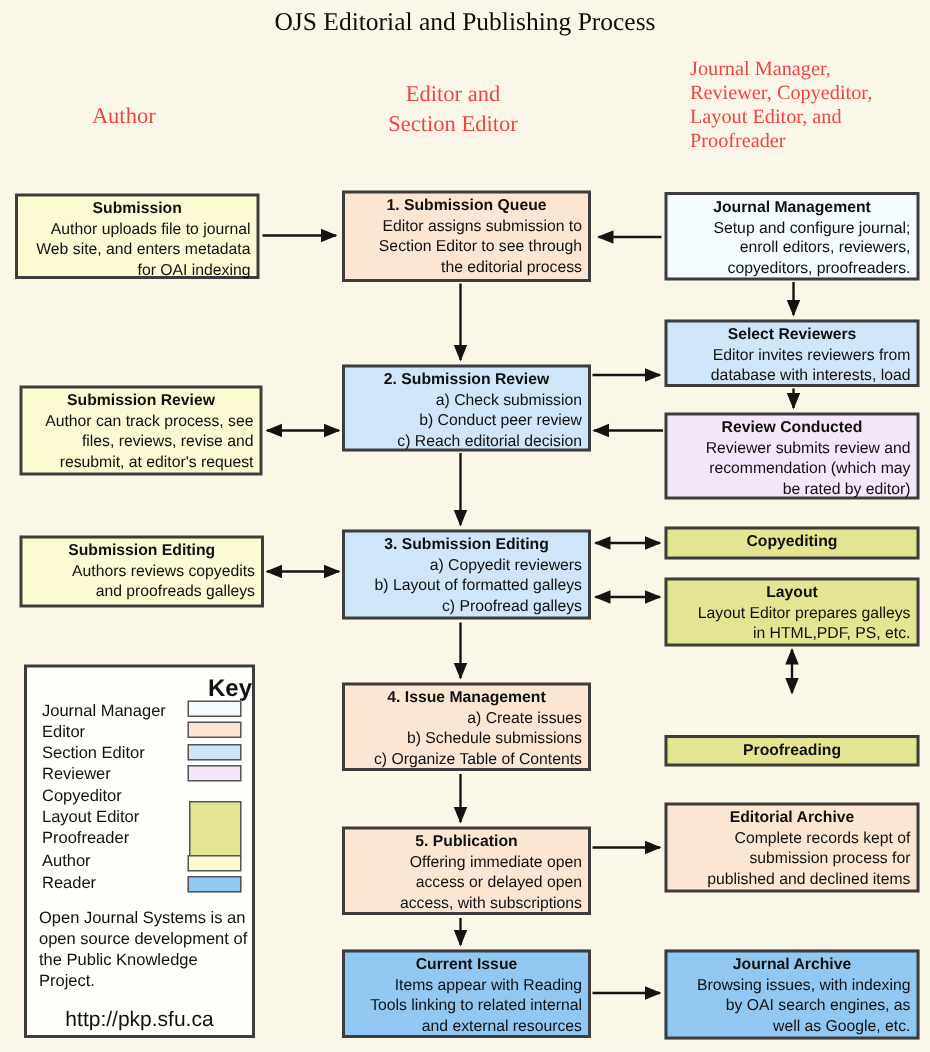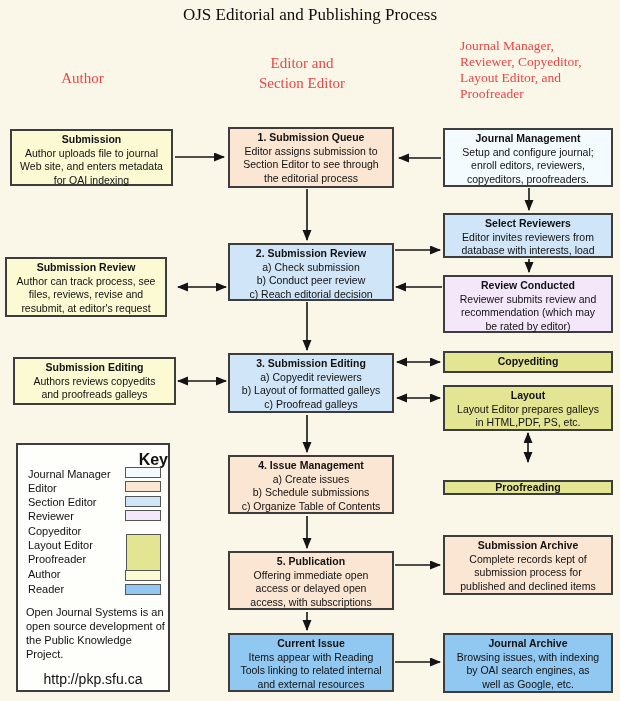--- a/index.html
+++ b/index.html
@@ -24,21 +24,21 @@
   .arrows line{stroke:#141414;stroke-width:1.6;}
   .box{
     position:absolute;
     border:2px solid var(--c-box-border);
     box-sizing:border-box;
     padding:2px 4px;
     font-size:10.5px;
     line-height:13.5px;
   }
   .bt{font-weight:bold;text-align:center;}
-  .bb{white-space:pre-line;text-align:center;}
+  .bb{white-space:pre-line;text-align:right;}
   .titleonly{display:flex;align-items:center;justify-content:center;padding:0;}
   .titleonly .bt{margin:0;}
   .role-author{background:var(--c-author);}
   .role-editor{background:var(--c-editor);}
   .role-section-editor{background:var(--c-section-editor);}
   .role-journal-manager{background:var(--c-journal-manager);}
   .role-reviewer{background:var(--c-reviewer);}
   .role-copyeditor{background:var(--c-copyeditor-group);}
   .role-reader{background:var(--c-reader);}
   .keybox{
@@ -121,21 +121,21 @@
 database with interests, load</div>
   </div>
 
   <div class="box role-reviewer" style="left:443px;top:275px;width:170px;height:58px">
     <div class="bt">Review Conducted</div>
     <div class="bb">Reviewer submits review and
 recommendation (which may
 be rated by editor)</div>
   </div>
 
-  <div class="box role-author" style="left:5px;top:257px;width:162px;height:60px">
+  <div class="box role-author" style="left:13px;top:257px;width:162px;height:60px">
     <div class="bt">Submission Review</div>
     <div class="bb">Author can track process, see
 files, reviews, revise and
 resubmit, at editor's request</div>
   </div>
 
   <div class="box role-section-editor" style="left:228px;top:243px;width:166px;height:58px">
     <div class="bt">2. Submission Review</div>
     <div class="bb">a) Check submission
 b) Conduct peer review
@@ -158,40 +158,40 @@
   <div class="box role-copyeditor titleonly" style="left:443px;top:351px;width:170px;height:22px">
     <div class="bt">Copyediting</div>
   </div>
 
   <div class="box role-copyeditor" style="left:443px;top:385px;width:170px;height:46px">
     <div class="bt">Layout</div>
     <div class="bb">Layout Editor prepares galleys
 in HTML,PDF, PS, etc.</div>
   </div>
 
-  <div class="box role-copyeditor titleonly" style="left:443px;top:480px;width:170px;height:15px">
+  <div class="box role-copyeditor titleonly" style="left:443px;top:490px;width:170px;height:21px">
     <div class="bt">Proofreading</div>
   </div>
 
   <div class="box role-editor" style="left:228px;top:455px;width:166px;height:59px">
     <div class="bt">4. Issue Management</div>
     <div class="bb">a) Create issues
 b) Schedule submissions
 c) Organize Table of Contents</div>
   </div>
 
   <div class="box role-editor" style="left:228px;top:551px;width:166px;height:59px">
     <div class="bt">5. Publication</div>
     <div class="bb">Offering immediate open
 access or delayed open
 access, with subscriptions</div>
   </div>
 
   <div class="box role-editor" style="left:443px;top:535px;width:170px;height:60px">
-    <div class="bt">Submission Archive</div>
+    <div class="bt">Editorial Archive</div>
     <div class="bb">Complete records kept of
 submission process for
 published and declined items</div>
   </div>
 
   <div class="box role-reader" style="left:228px;top:633px;width:166px;height:59px">
     <div class="bt">Current Issue</div>
     <div class="bb">Items appear with Reading
 Tools linking to related internal
 and external resources</div>

